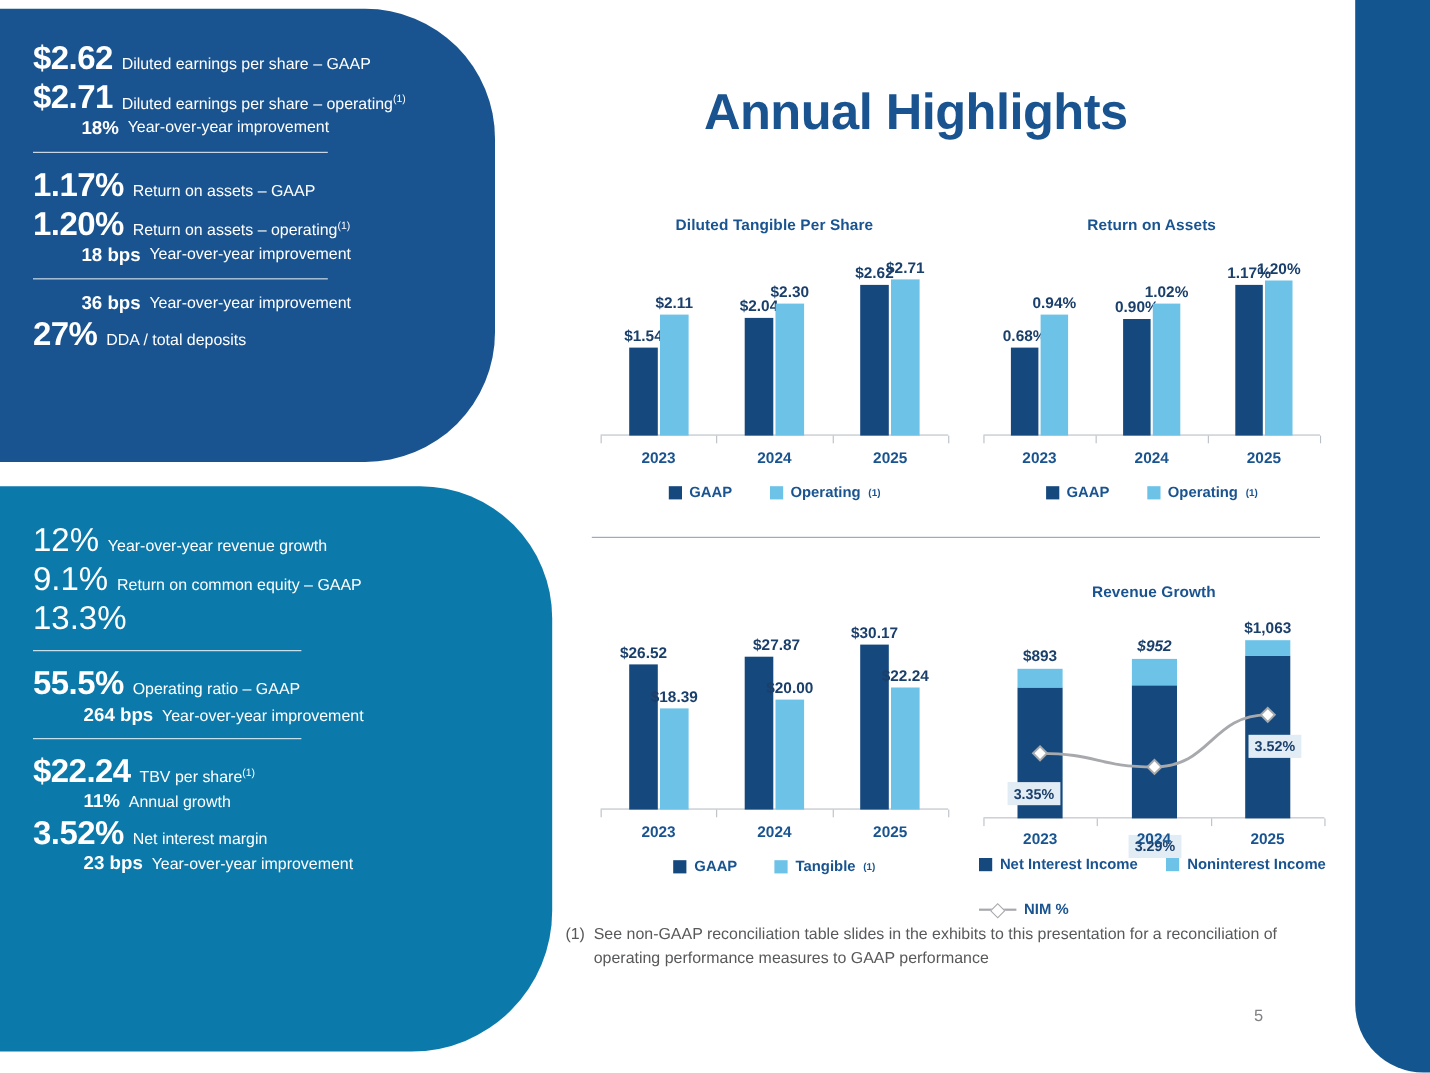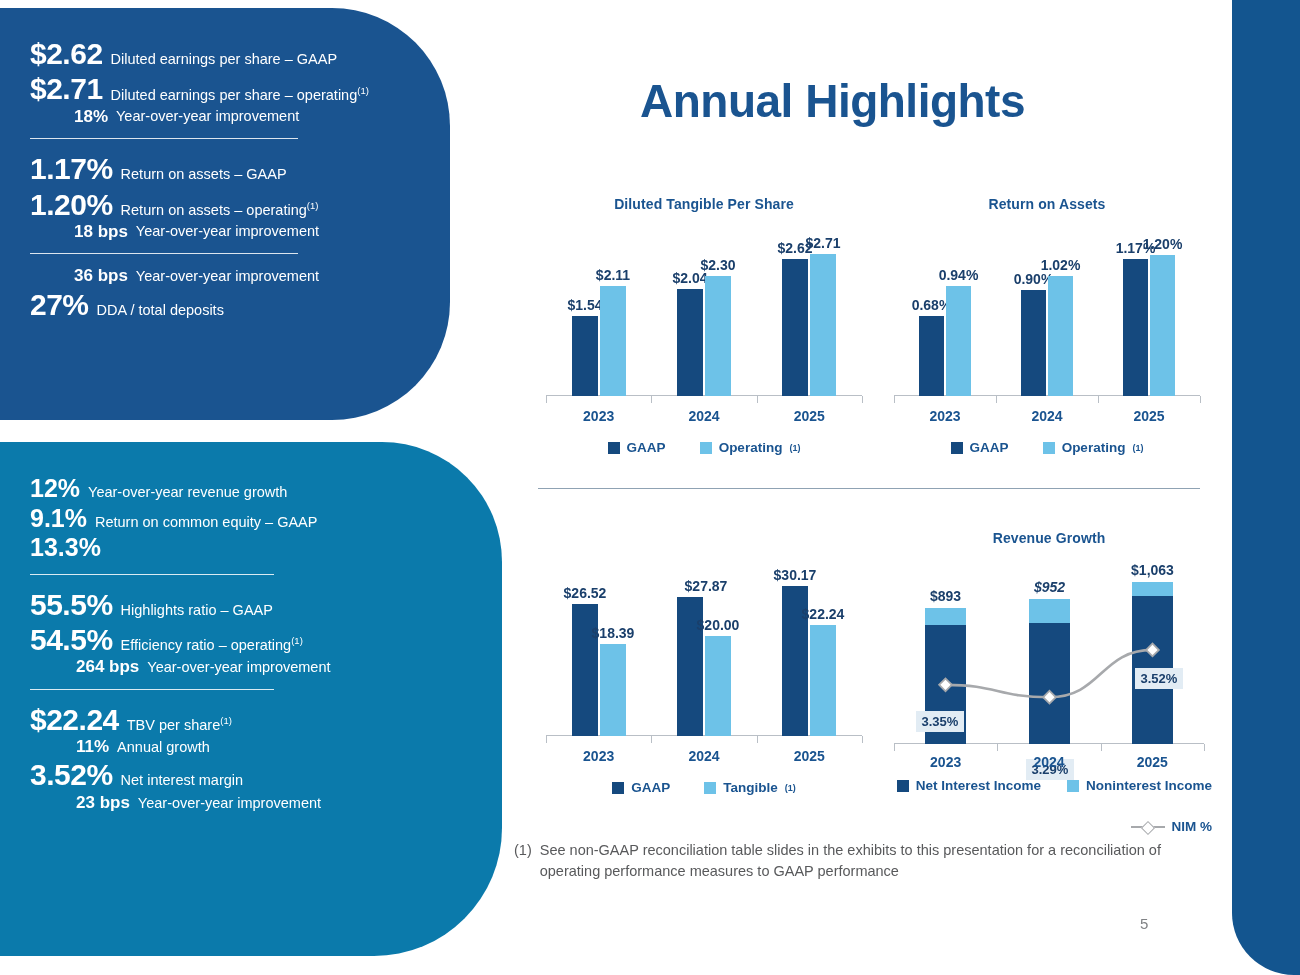--- a/index.html
+++ b/index.html
@@ -25,21 +25,21 @@
     top:442px;width:532px;height:514px;background:#0b7aab;
     border-top-right-radius:120px;border-bottom-right-radius:128px;
   }
   .panel-inner{position:absolute;left:60px;top:0;right:0;}
   
   .m-row{display:flex;align-items:baseline;white-space:nowrap;}
   .m-big{
     font-size:30px;font-weight:bold;letter-spacing:-0.5px;
     line-height:1.18;
   }
-  .m-mid{font-size:25px;font-weight:bold;line-height:1.18;}
+  .m-mid{font-size:30px;font-weight:normal;line-height:1.18;}
   .m-sub{font-size:17px;font-weight:bold;line-height:1.2;}
   .m-lab{font-size:14.5px;font-weight:normal;margin-left:8px;line-height:1.2;}
   .m-lab .sup{font-size:9.5px;vertical-align:super;}
   .indent{padding-left:44px;align-items:center;}
   .indent2{padding-left:46px;}
   .rule{
     height:1px;background:rgba(255,255,255,.85);
     width:268px;margin:11px 0 12px 0;
   }
   .rule.w2{width:244px;}
@@ -176,25 +176,21 @@
       <div class="m-row">
         <span class="m-mid">13.3%</span>
       </div>
     </div>
 
     <div class="rule w2"></div>
 
     <div>
       <div class="m-row">
         <span class="m-big">55.5%</span>
-        <span class="m-lab">Highlights ratio – GAAP</span>
-      </div>
-      <div class="m-row">
-        <span class="m-big">54.5%</span>
-        <span class="m-lab"><span>Efficiency ratio – operating</span><span class="sup">(1)</span></span>
+        <span class="m-lab">Operating ratio – GAAP</span>
       </div>
       <div class="m-row indent2">
         <span class="m-sub">264 bps</span>
         <span class="m-lab">Year-over-year improvement</span>
       </div>
     </div>
 
     <div class="rule w2"></div>
 
     <div>
@@ -362,21 +358,21 @@
       </svg>
       <div class="nim-box" style="left: 21.5px; top: 146.857px;">3.35%</div>
       <div class="nim-box" style="left: 131.5px; top: 195.2px;">3.29%</div>
       <div class="nim-box" style="left: 240.5px; top: 103.886px;">3.52%</div>
     </div>
   <div class="cat-row" id="cats-rev" style="top:224px;left:8px;width:310px;">
       <div class="cat">2023</div>
       <div class="cat">2024</div>
       <div class="cat">2025</div>
     </div>
-  <div class="legend rev" id="leg-rev" style="top:248px;left:4px;justify-content:flex-end;">
+  <div class="legend rev" id="leg-rev" style="top:248px;left:4px;">
       <div class="lg-item">
         <span class="swatch sw-dark"></span>
         <span>Net Interest Income</span>
       </div>
       <div class="lg-item">
         <span class="swatch sw-light"></span>
         <span>Noninterest Income</span>
       </div>
       <div class="lg-item">
         <span class="nim-swatch">

